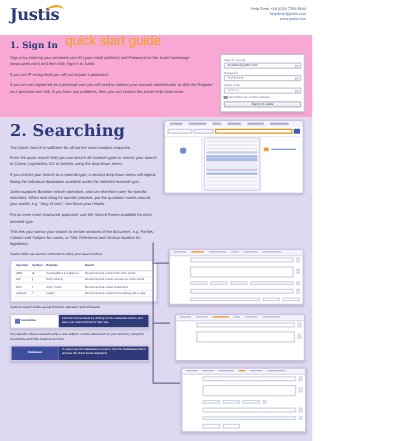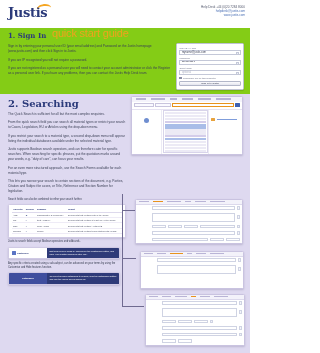--- a/index.html
+++ b/index.html
@@ -33,21 +33,21 @@
     margin-top: 21px;
   }
   .contact {
     position: absolute; right: 5px; top: 5px;
     text-align: right; line-height: 4.2px;
   }
   .contact div { font-size: 3.1px; color: #555a6e; }
   .contact .lnk { color: #4a6fb5; }
 
   
-  .band { background: #84cc16; padding: 3px 6px 4px 8px; }
+  .band { background: #f9a8d4; padding: 3px 6px 4px 8px; }
   .sec-title {
     font-family: "DejaVu Serif", serif;
     font-size: 7px; font-weight: bold; color: #2b3a7a;
     margin-bottom: 3px;
   }
   .body-txt { font-size: 3.2px; color: #3a3f55; line-height: 5px; }
   .body-txt p { margin-bottom: 3.5px; }
 
   .sec1-wrap { display: flex; gap: 5px; }
   .sec1-left { width: 168px; padding-top: 1px; }
@@ -78,21 +78,21 @@
     height: 4.6px; background: linear-gradient(#fbfbfd,#e3e5ee);
     border: 0.4px solid #b2b7c9; border-radius: 1px;
     display: flex; align-items: center; justify-content: center;
     font-size: 2.5px; color: #3a3f55;
   }
 
   
   .sec2 { background: #ded9f0; padding: 4px 6px 6px 8px; position: relative; height: 275px; }
   .sec2-title {
     font-family: "DejaVu Serif", serif;
-    font-size: 10px; font-weight: bold; color: #2b3a7a; margin-bottom: 3px;
+    font-size: 13px; font-weight: bold; color: #2b3a7a; margin-bottom: 3px;
   }
   .sec2-col { width: 118px; }
 
   
   .shot {
     background: #ffffff; border: 0.5px solid #c9c3e0;
     border-radius: 1.5px; box-shadow: 0 1px 2px rgba(40,30,80,0.18);
     overflow: hidden;
   }
   .shot-bar { height: 5px; background: #f3f2fa; border-bottom: 0.4px solid #dcd9ec; display: flex; align-items: center; gap: 4px; padding: 0 3px; }

